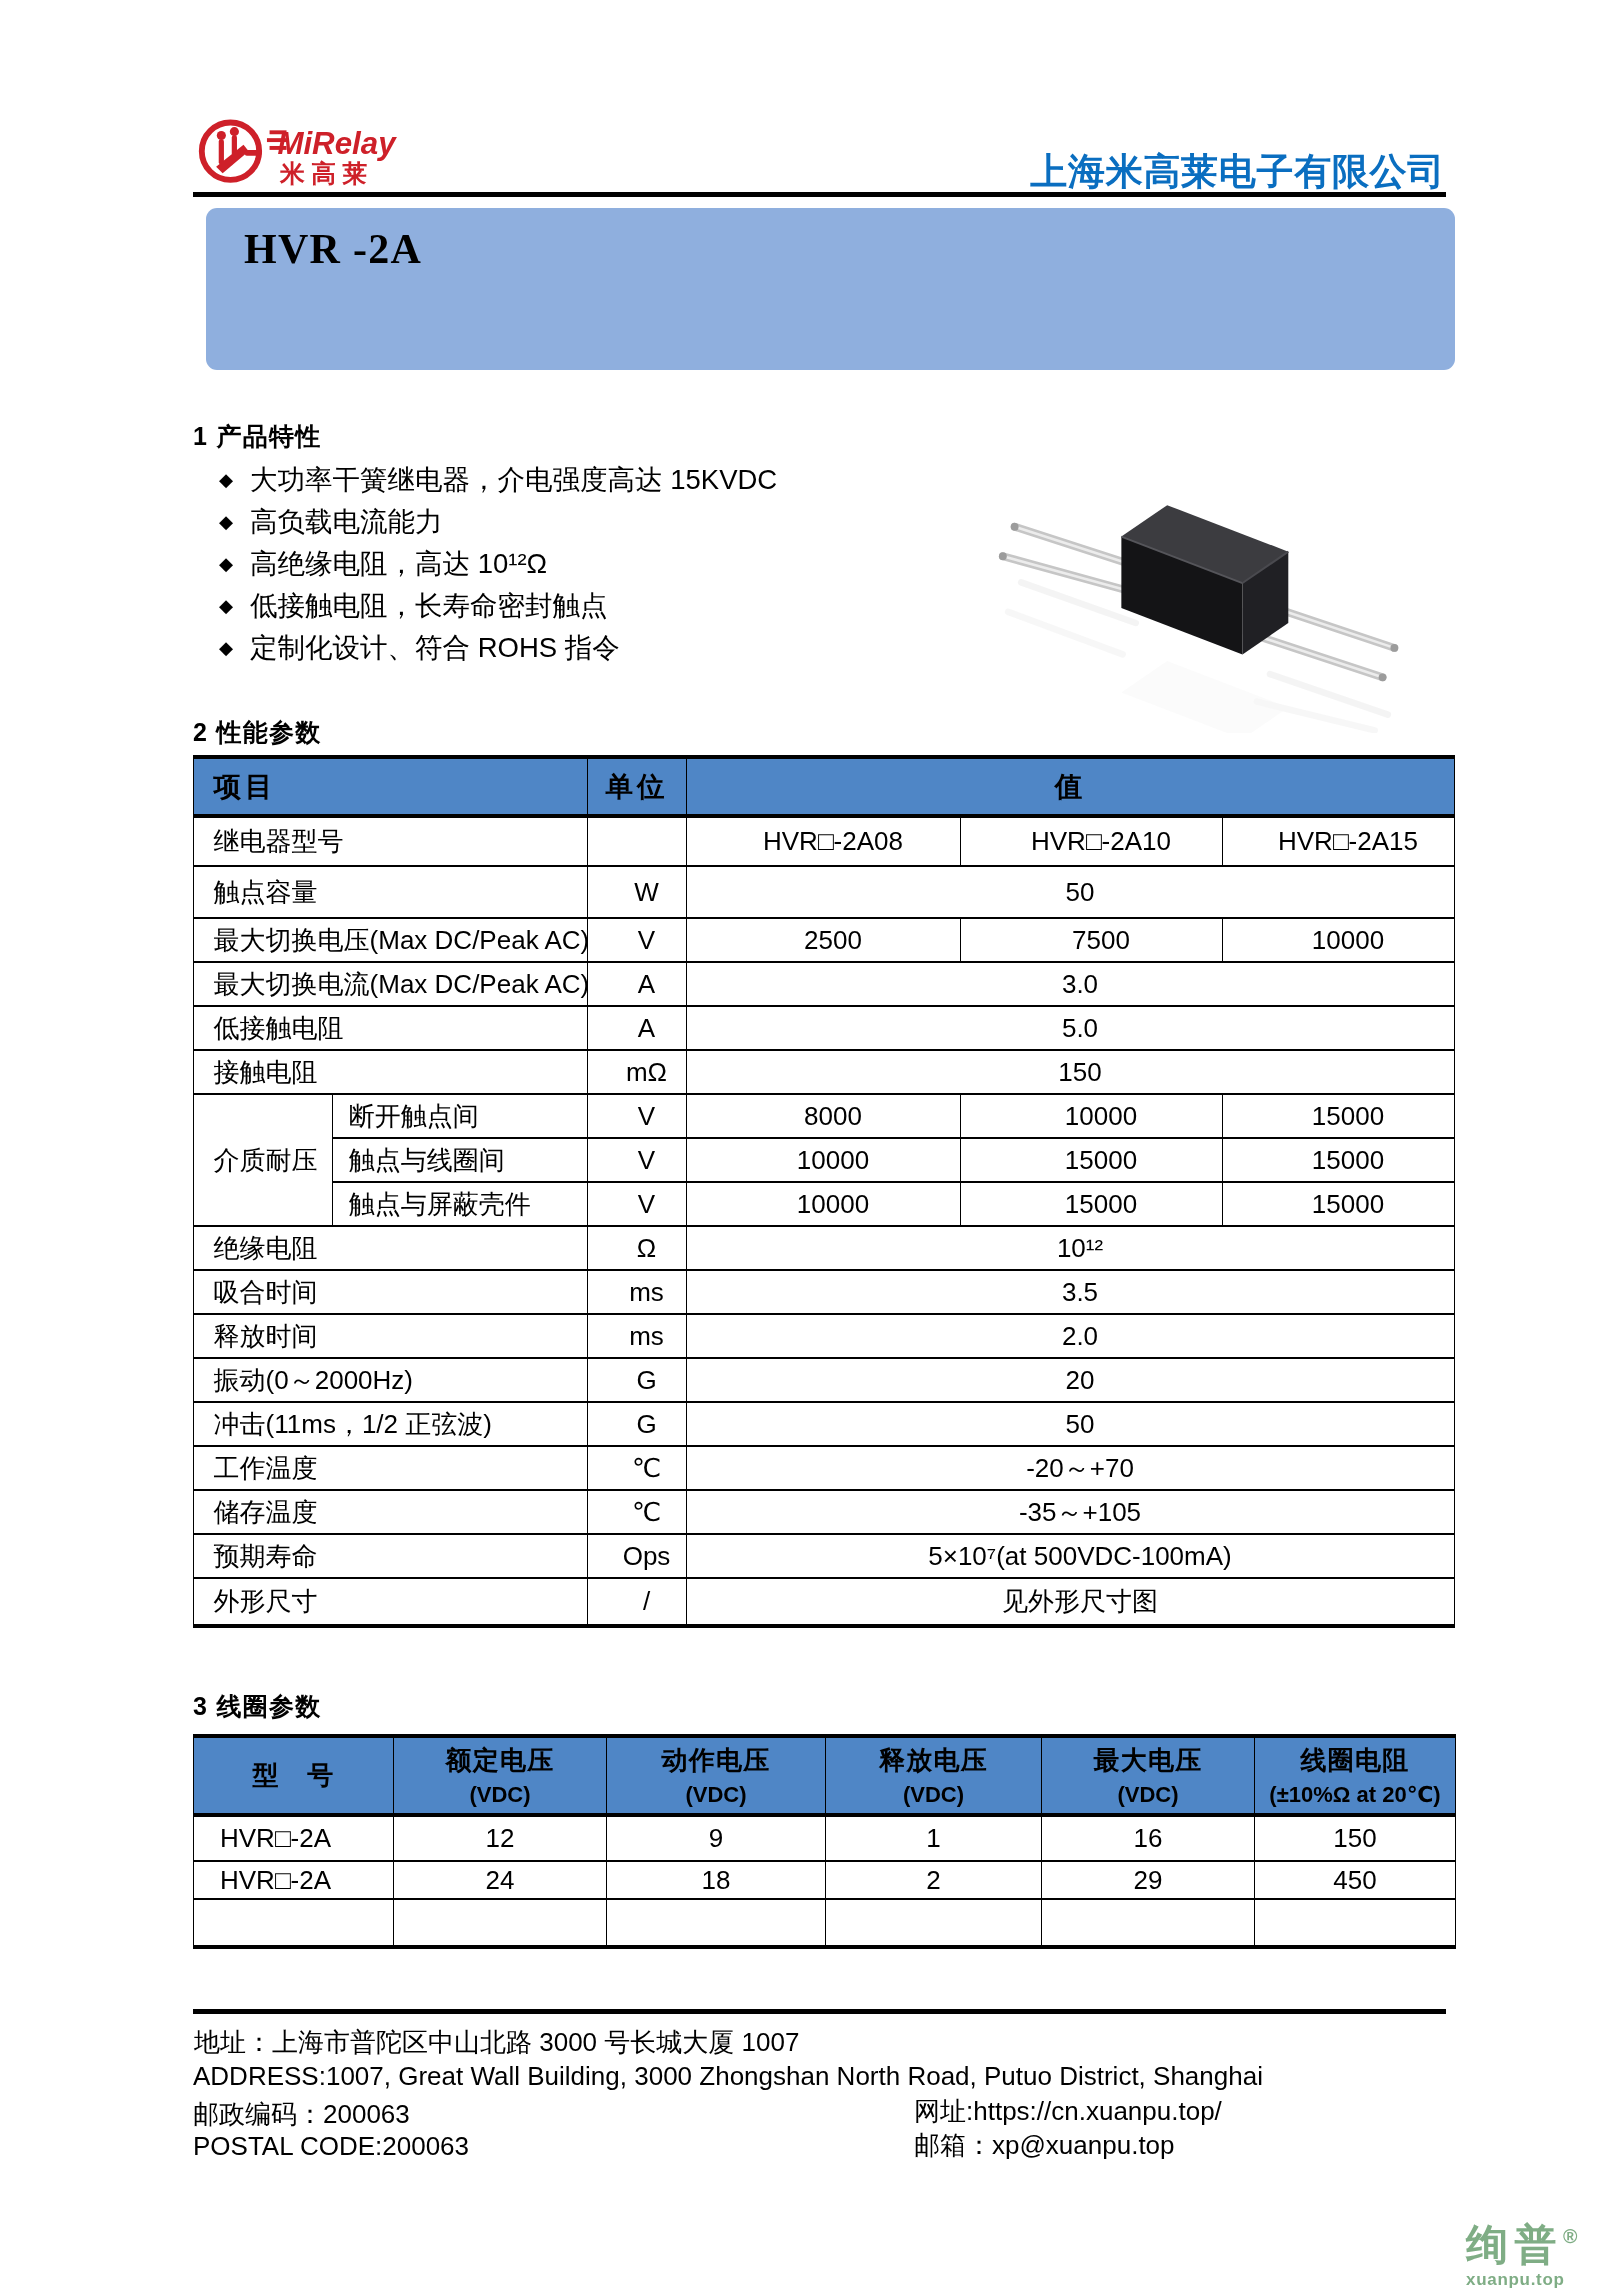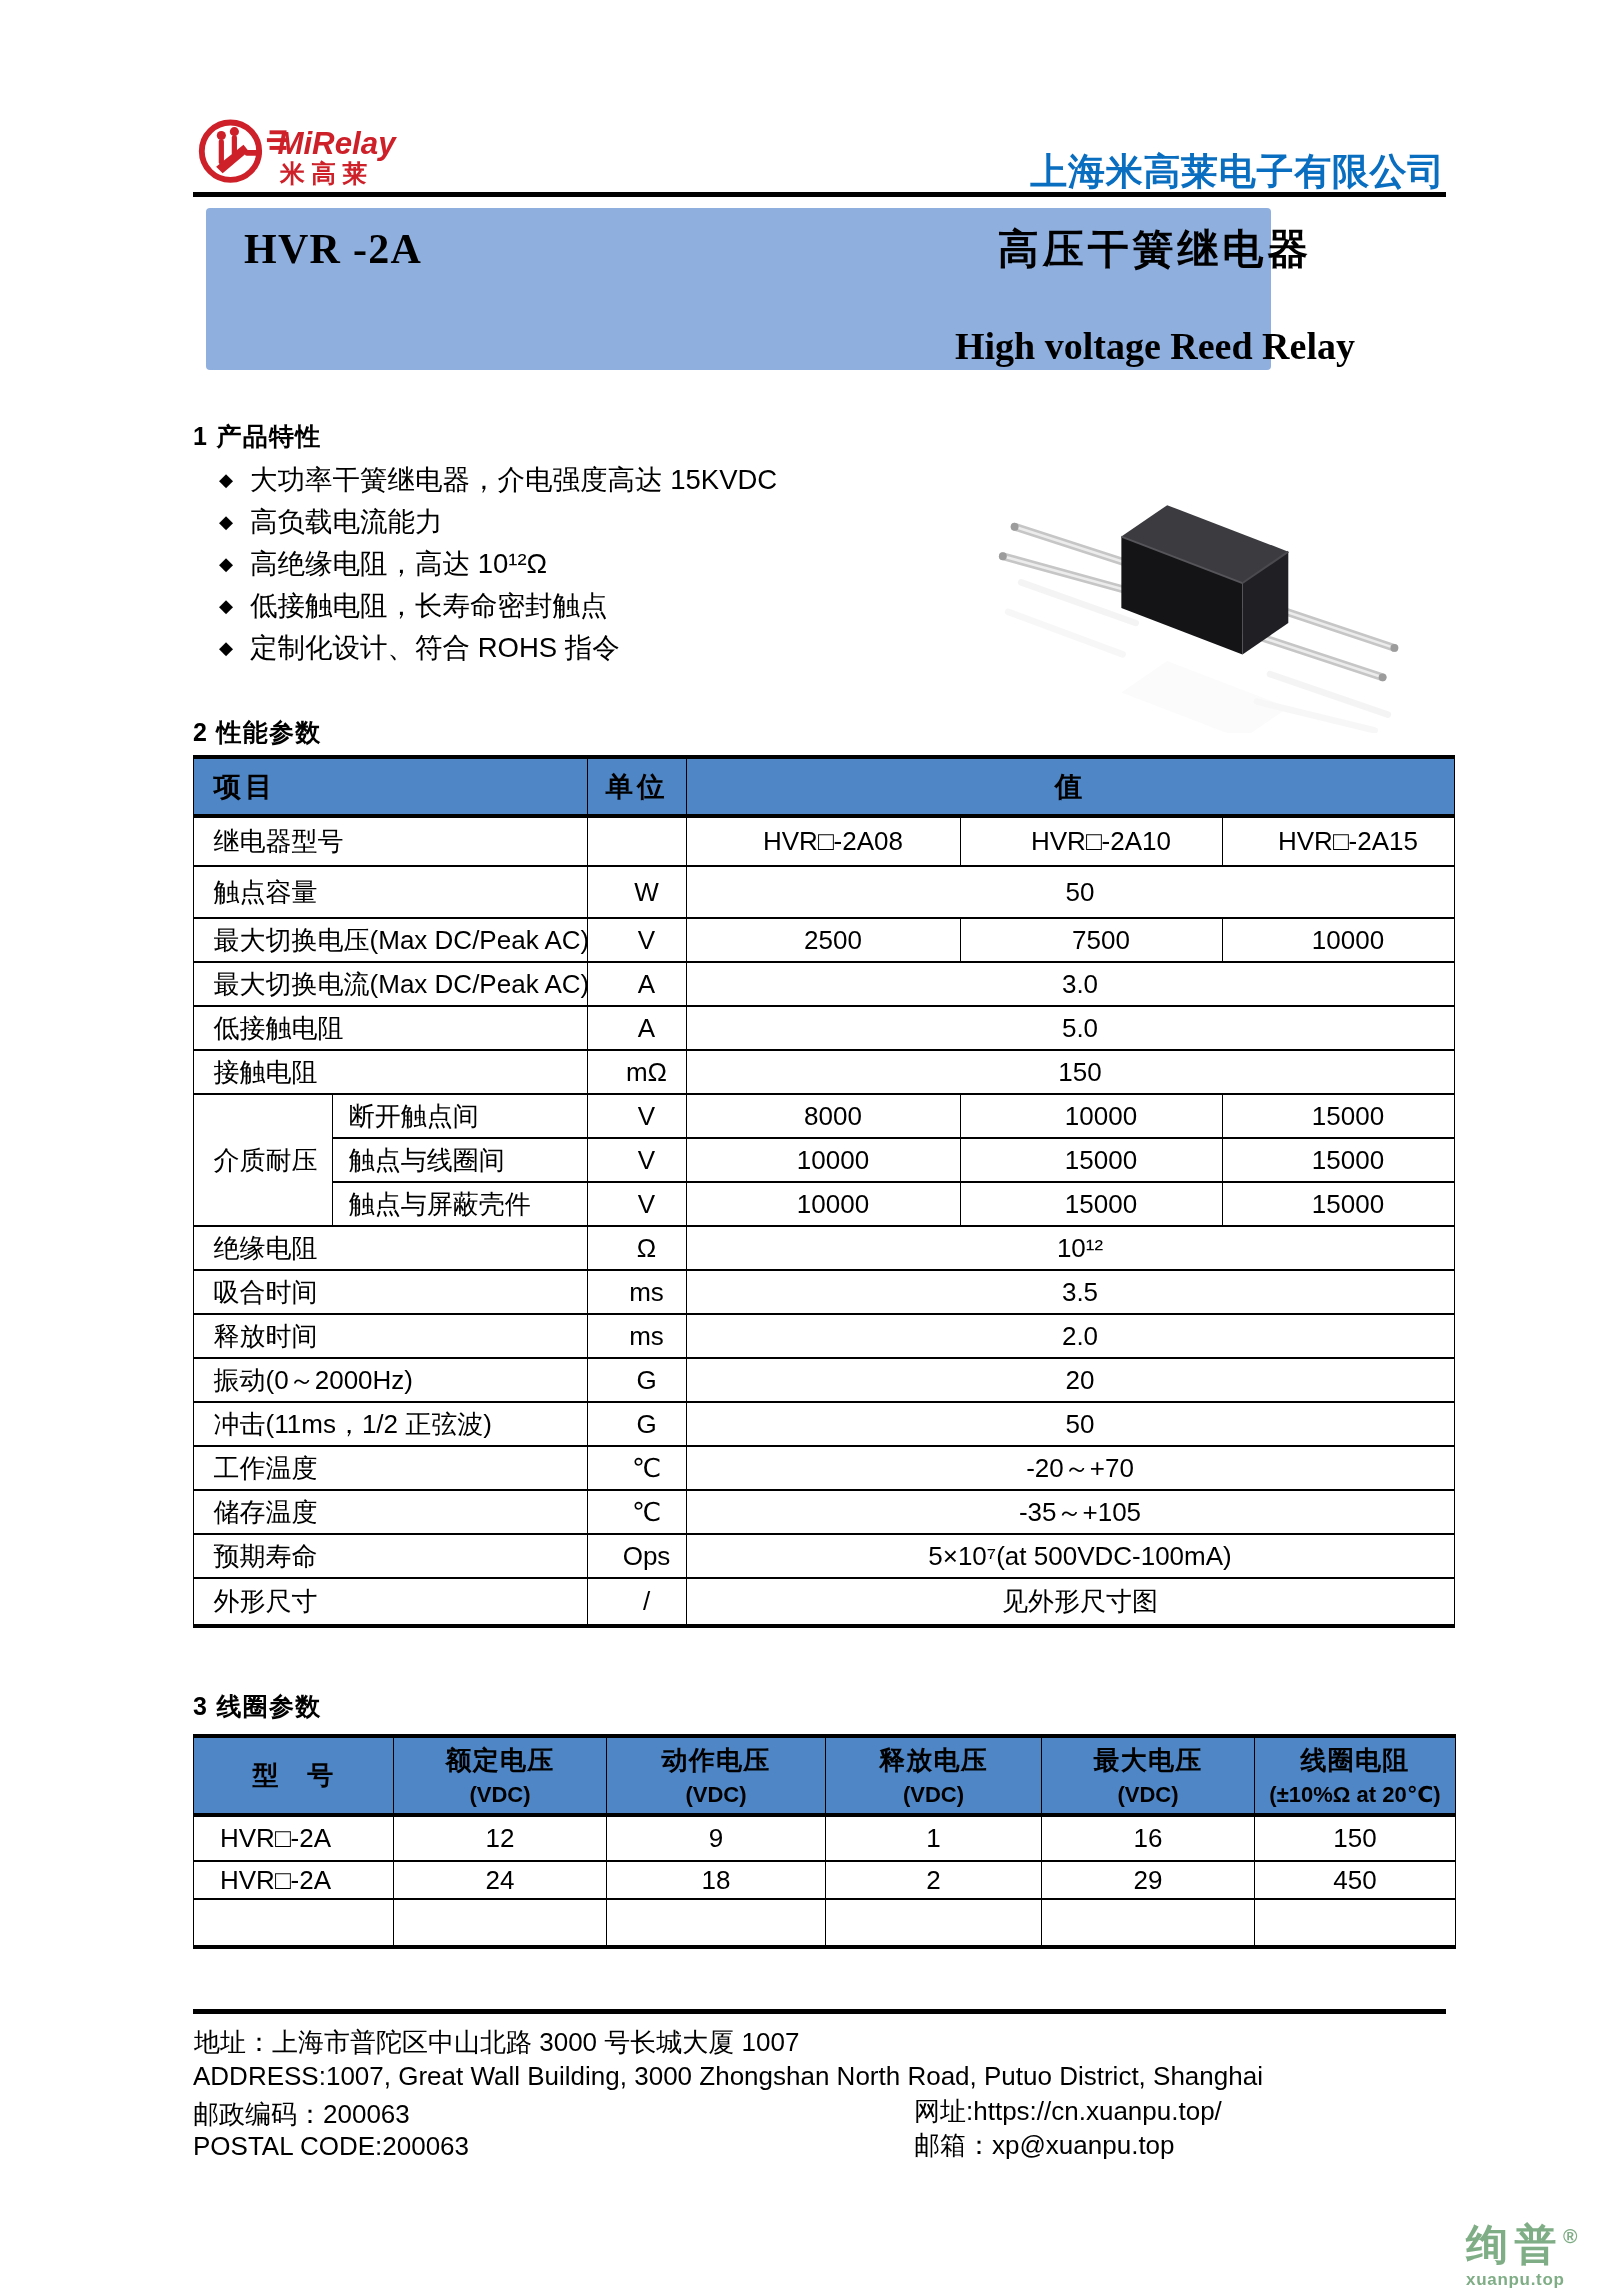--- a/index.html
+++ b/index.html
@@ -9,22 +9,22 @@
   }
   
   .logo-svg{position:absolute;left:196px;top:116px;width:226px;height:73px;}
   .company-name{
     position:absolute;left:720px;top:147px;width:725px;text-align:right;
     font-size:37px;font-weight:bold;color:#0a6ec0;letter-spacing:0.7px;white-space:nowrap;
   }
   .header-rule{position:absolute;left:193px;top:192px;width:1253px;height:5.2px;background:#000;}
   
   .banner{
-    position:absolute;left:206px;top:208px;width:1065px;height:162px;
-    background:#8fafde;border-radius:4px;
+    position:absolute;left:206px;top:208px;width:1249px;height:162px;
+    background:#8fafde;border-radius:11px;
   }
   .banner-model{
     position:absolute;left:38px;top:17px;
     font-family:"Liberation Serif","DejaVu Serif",serif;font-weight:bold;
     font-size:42px;color:#000;letter-spacing:1.3px;white-space:nowrap;
   }
   .banner-right{position:absolute;left:661px;top:0;width:576px;height:162px;text-align:center;}
   .banner-cn{
     position:absolute;left:0;top:14.4px;width:100%;
     font-family:"Liberation Serif","DejaVu Serif",serif;font-weight:bold;
@@ -120,24 +120,20 @@
     </g>
     <text x="124" y="58" font-family="Liberation Sans, DejaVu Sans, sans-serif" font-size="48" font-weight="bold" font-style="italic" fill="#ce2029">MiRelay</text>
     <text x="128" y="102" font-family="Liberation Sans, DejaVu Sans, sans-serif" font-size="38" font-weight="bold" fill="#ce2029" letter-spacing="10">米高莱</text>
   </svg>
 
   <div class="company-name">上海米高莱电子有限公司</div>
   <div class="header-rule"></div>
 
   <div class="banner">
     <div class="banner-model">HVR -2A</div>
-    <div class="banner-right">
-      <div class="banner-cn">高压干簧继电器</div>
-      <div class="banner-en">High voltage Reed Relay</div>
-    </div>
   </div>
 
   <div class="section-title" id="features-title">1 产品特性</div>
   <ul class="features-list" id="features-list">
       <li>
         <span class="diamond">◆</span>
         <span>大功率干簧继电器，介电强度高达 15KVDC</span>
       </li>
       <li>
         <span class="diamond">◆</span>

